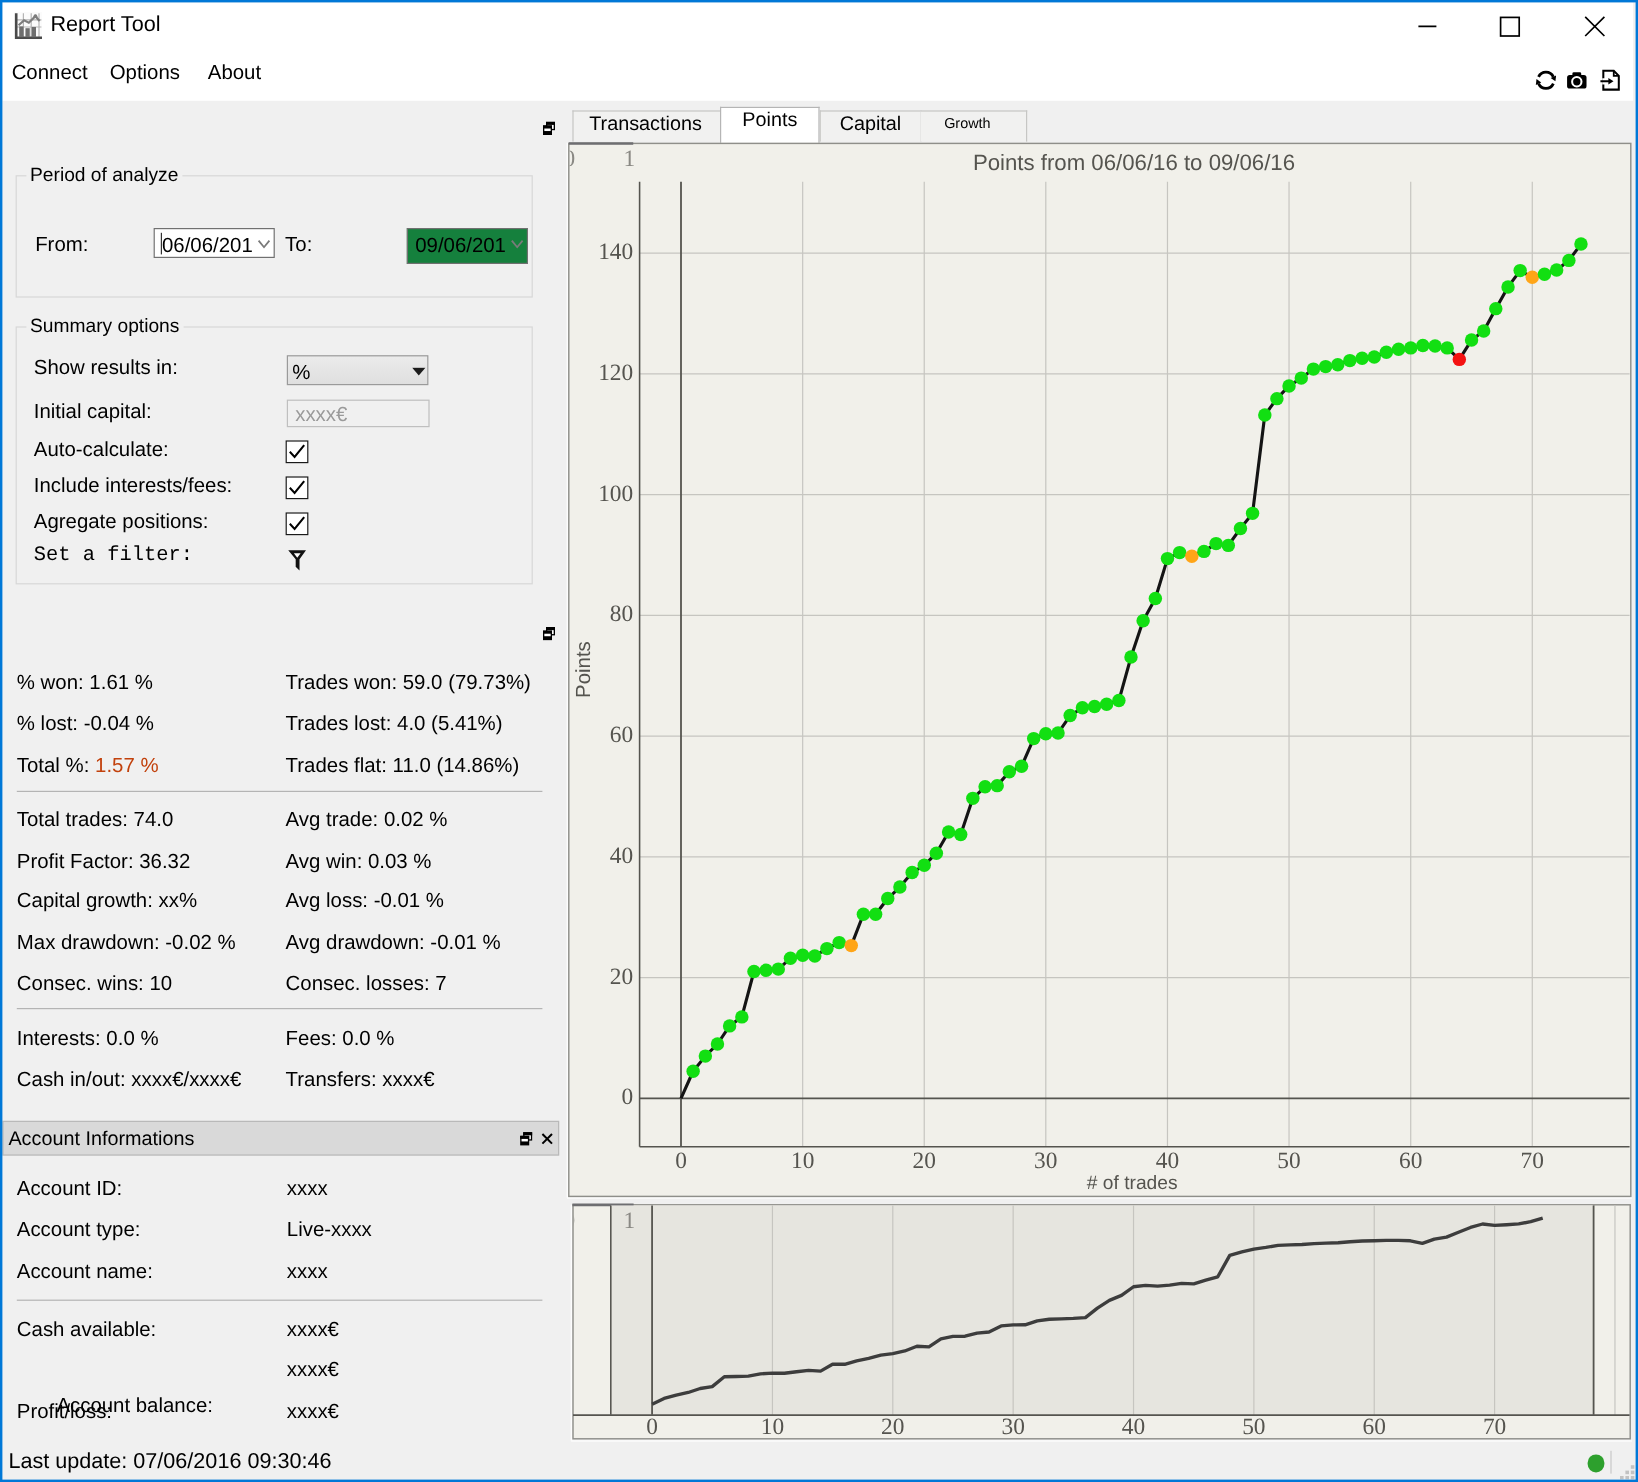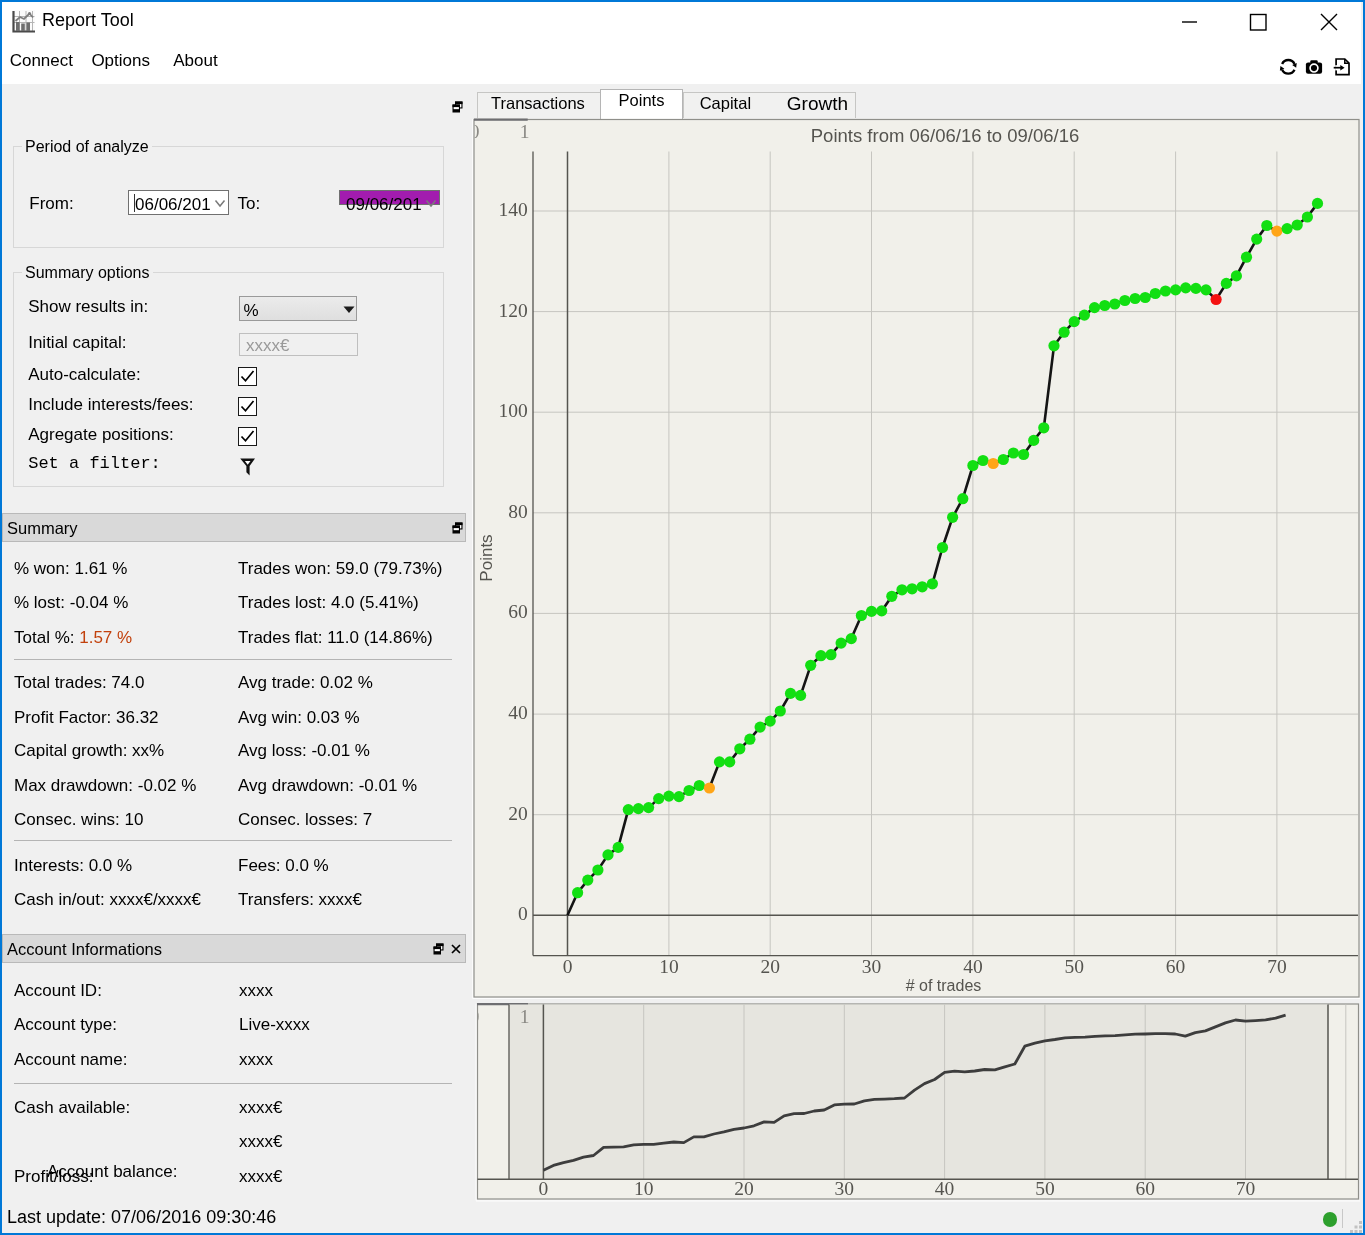--- a/index.html
+++ b/index.html
@@ -74,21 +74,21 @@
   <div class="grplbl" style="left:22px;top:139px;">Period of analyze</div>
   <div class="lbl" style="left:29.3px;top:193.8px;">From:</div>
   <div class="abs" style="left:128px;top:189.9px;width:100.5px;height:25.5px;background:#fff;border:1px solid #707070;">
      <div class="lbl" style="left:6px;top:3.8px;">06/06/201</div>
      <svg class="abs" style="right:2px;top:8px;" width="12" height="9">
         <path d="M1.5 1.5 L6 7 L10.5 1.5" stroke="#7a7a7a" stroke-width="1.5" fill="none"></path>
       </svg>
      <div class="abs" style="left:4.5px;top:3px;width:1px;height:18px;background:#333;"></div>
   </div>
   <div class="lbl" style="left:237.6px;top:193.8px;">To:</div>
-  <div class="abs" style="left:339px;top:189.9px;width:100.5px;height:15px;background:#a21caf;border:1px solid #707070;">
+  <div class="abs" style="left:339px;top:189.9px;width:100.5px;height:30px;background:#15803d;border:1px solid #707070;">
      <div class="lbl" style="left:6px;top:3.8px;">09/06/201</div>
      <svg class="abs" style="right:2px;top:8px;" width="12" height="9">
         <path d="M1.5 1.5 L6 7 L10.5 1.5" stroke="#7a7a7a" stroke-width="1.5" fill="none"></path>
       </svg>
   </div>
 
   <div class="grp" style="left:13px;top:272px;width:431px;height:215px;"></div>
   <div class="grplbl" style="left:22px;top:264.5px;">Summary options</div>
   <div class="lbl" style="left:28.2px;top:297px;">Show results in:</div>
   <div class="abs" style="left:238.5px;top:295.8px;width:118.5px;height:25.7px;border:1px solid #9a9a9a;background:linear-gradient(#ebebeb,#dfdfdf);">
@@ -118,21 +118,20 @@
       <svg width="15" height="13" viewBox="0 0 15 13">
         <path d="M1.5 6.5 L5.5 10.8 L13.5 1" stroke="#000" stroke-width="1.7" fill="none"></path>
       </svg>
     </div>
   <div class="lbl" style="left:28.2px;top:453.9px;font-family:Liberation Mono, monospace;">Set a filter:</div>
   <svg class="abs" style="left:240px;top:458px;" width="16" height="18" viewBox="0 0 16 18">
     <path d="M0.2 0.5 H15 L9.6 8 V17.5 L6.4 14.2 V8 Z" fill="#111"></path>
     <path d="M4.9 3.1 H10.5 L7.7 6.7 Z" fill="#fff"></path>
   </svg>
 
-  <div class="hdr" style="top:512.5px;">Summary</div>
   <svg class="abs" style="left:452px;top:522px;" width="11" height="12" viewBox="0 0 11 12">
     <rect x="3.55" y="1.05" width="6.4" height="5.9" fill="#fff" stroke="#000" stroke-width="1.1"></rect>
     <rect x="3" y="0.5" width="7.5" height="2.6" fill="#000"></rect>
     <rect x="1.05" y="4.05" width="6.4" height="6.9" fill="#fff" stroke="#000" stroke-width="1.1"></rect>
     <rect x="0.5" y="3.5" width="7.5" height="2.6" fill="#000"></rect>
     <rect x="1.05" y="8.2" width="6.4" height="2.75" fill="#000"></rect>
   </svg>
   <div class="lbl" style="left:14px;top:559.3px;">% won: 1.61 %</div>
   <div class="lbl" style="left:238px;top:559.3px;">Trades won: 59.0 (79.73%)</div>
   <div class="lbl" style="left:14px;top:593.3px;">% lost: -0.04 %</div>
@@ -193,21 +192,21 @@
         <rect x="4.5" y="10" width="3" height="3"></rect>
         <rect x="0" y="10" width="3" height="3"></rect>
     </g>
   </svg>
 
   <div class="abs" style="left:477px;top:92px;width:124.5px;height:26px;background:#f1f1f0;border:1px solid #c6c6c4;border-bottom:none;"></div>
   <div class="lbl" style="left:491px;top:94.4px;font-size:16.5px;">Transactions</div>
   <div class="abs" style="left:682.5px;top:92px;width:85.5px;height:26px;background:#f1f1f0;border:1px solid #c6c6c4;border-bottom:none;"></div>
   <div class="lbl" style="left:699.7px;top:94.4px;font-size:16.5px;">Capital</div>
   <div class="abs" style="left:767px;top:92px;width:89px;height:26px;background:#f1f1f0;border:1px solid #c6c6c4;border-bottom:none;border-left:none;"></div>
-  <div class="lbl" style="left:786.8px;top:94.4px;font-size:19px;">Growth</div>
+  <div class="lbl" style="left:786.8px;top:94.4px;font-size:12px;">Growth</div>
   <div class="abs" style="left:600px;top:88.5px;width:83px;height:30.5px;background:#fff;border:1px solid #b5b5b5;border-bottom:none;"></div>
   <div class="lbl" style="left:618.6px;top:91.4px;font-size:16.5px;">Points</div>
 
   <svg width="1365" height="1235" viewBox="0 0 1365 1235" style="position:absolute;left:0;top:0;">
   <defs>
         <clipPath id="clipmain">
           <rect x="474.7" y="119" width="884" height="878"></rect>
         </clipPath>
   <clipPath id="clipnav">
           <rect x="478.2" y="1004" width="880" height="195"></rect>

